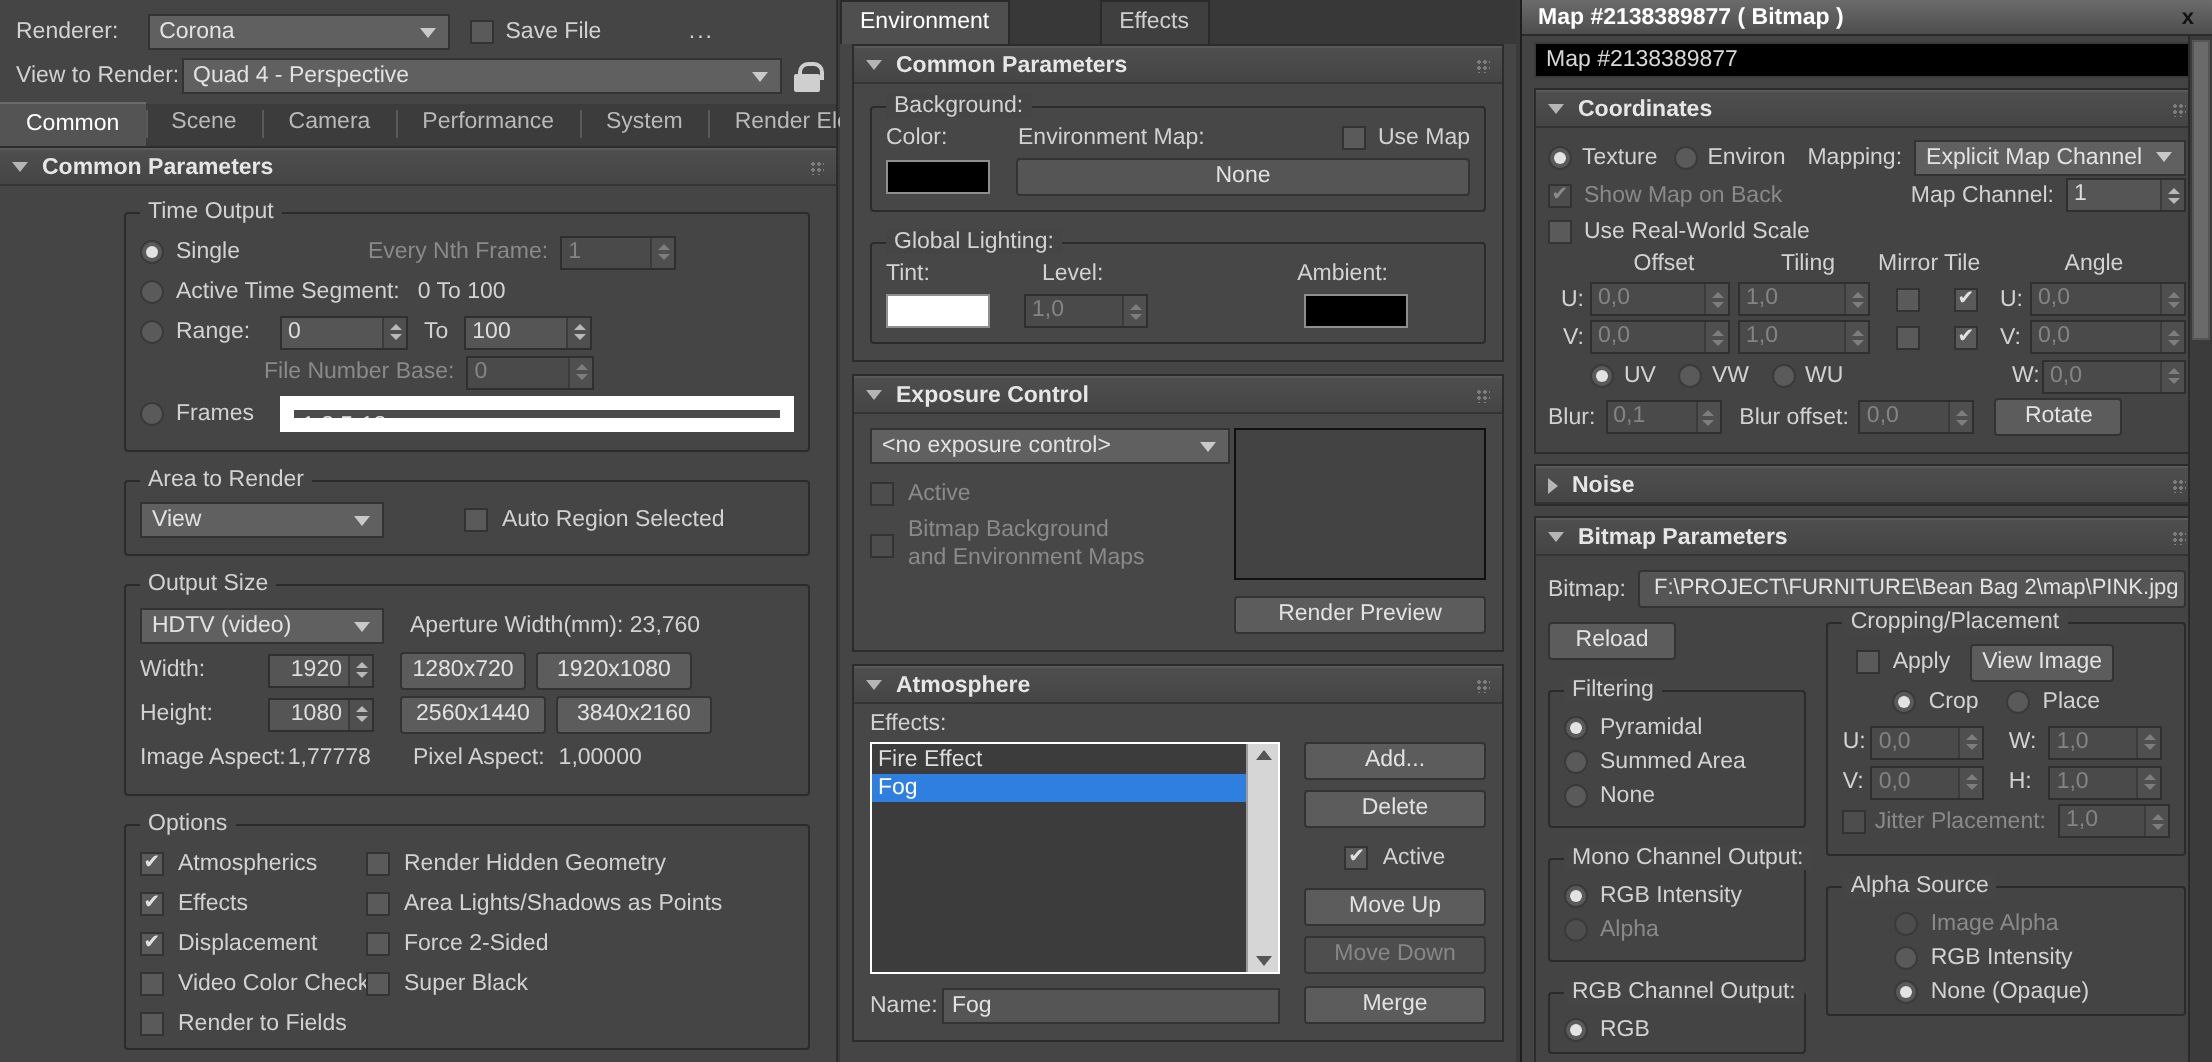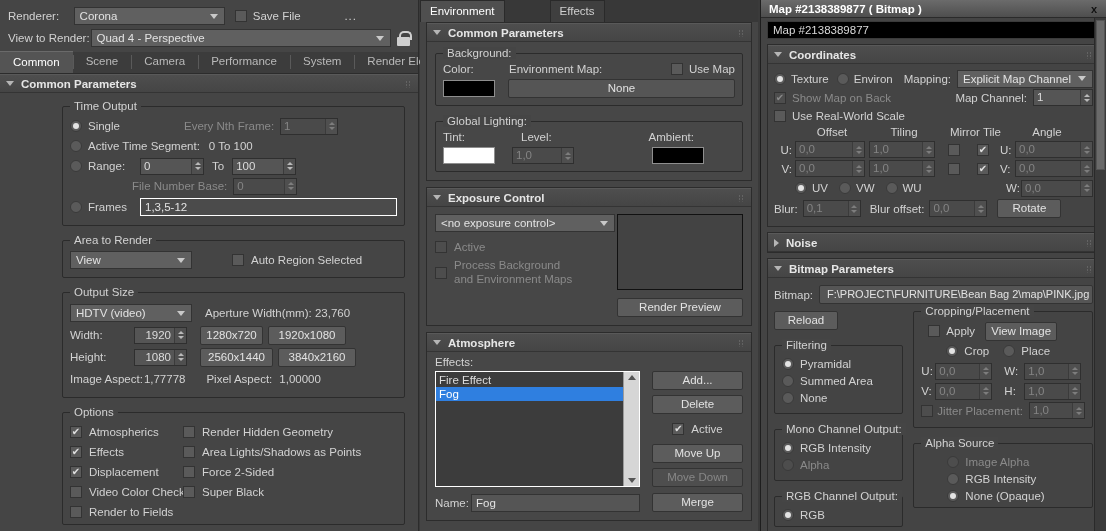--- a/index.html
+++ b/index.html
@@ -95,21 +95,21 @@
     border-left: 3px solid transparent;
     border-right: 3px solid transparent;
   }
   .spin > .arrows i.up { border-bottom: 3px solid #b9b9b9; }
   .spin > .arrows i.dn { border-top: 3px solid #b9b9b9; }
   .spin.dis > .arrows i.up { border-bottom-color: #7d7d7d; }
   .spin.dis > .arrows i.dn { border-top-color: #7d7d7d; }
 
   
   .tinput {
-    background: #4b4b4b; border: 1px solid #ffffff;
+    background: #4b4b4b; border: 7px solid #ffffff;
     height: 18px; line-height: 16px; padding: 0 4px;
     color: #e2e2e2; font-size: 11.5px; overflow: hidden; white-space: nowrap;
   }
   .tinput.plain { border: 1px solid #333; background: #555; }
 
   
   .dd {
     display: flex; align-items: center;
     background: #606060;
     border: 1px solid #333333;
@@ -559,21 +559,21 @@
             <span>&lt;no exposure control&gt;</span>
             <i class="ar"></i>
           </div>
           <div class="row" style="height:23px;margin-top:3px">
             <div class="cb dis"></div>
             <div class="lbl dim" style="margin-left:7px">Active</div>
           </div>
           <div class="row">
             <div class="cb dis" style="margin-top:2px"></div>
             <div style="margin-left:7px;line-height:14px">
-              <div class="lbl dim">Process Background</div>
+              <div class="lbl dim">Bitmap Background</div>
               <div class="lbl dim">and Environment Maps</div>
             </div>
           </div>
         </div>
         <div style="flex:1;display:flex;flex-direction:column;align-items:stretch">
           <div style="height:76px;background:#434343;border:1px solid #111"></div>
           <div class="btn" style="margin-top:8px">Render Preview</div>
         </div>
       </div>
     </div>
@@ -661,21 +661,21 @@
 
         <div class="row" style="height:17px">
           <div class="cb"></div>
           <div class="lbl" style="margin-left:6px">Use Real-World Scale</div>
         </div>
 
         <div class="row" style="height:16px">
           <div style="width:21px"></div>
           <div class="lbl" style="width:74px;text-align:center">Offset</div>
           <div class="lbl" style="width:70px;text-align:center">Tiling</div>
-          <div class="lbl" style="width:62px;text-align:right">Mirror Tile</div>
+          <div class="lbl" style="width:62px;text-align:left">Mirror Tile</div>
           <div class="lbl" style="flex:1;text-align:center">Angle</div>
         </div>
 
         <div class="row" style="height:19px">
           <div class="lbl" style="width:21px;text-align:right;padding-right:3px">U:</div>
           <div class="spin dis" style="width:70px">
             <span class="v">0,0</span>
             <span class="arrows">
                 <i class="up"></i>
                 <i class="dn"></i>

